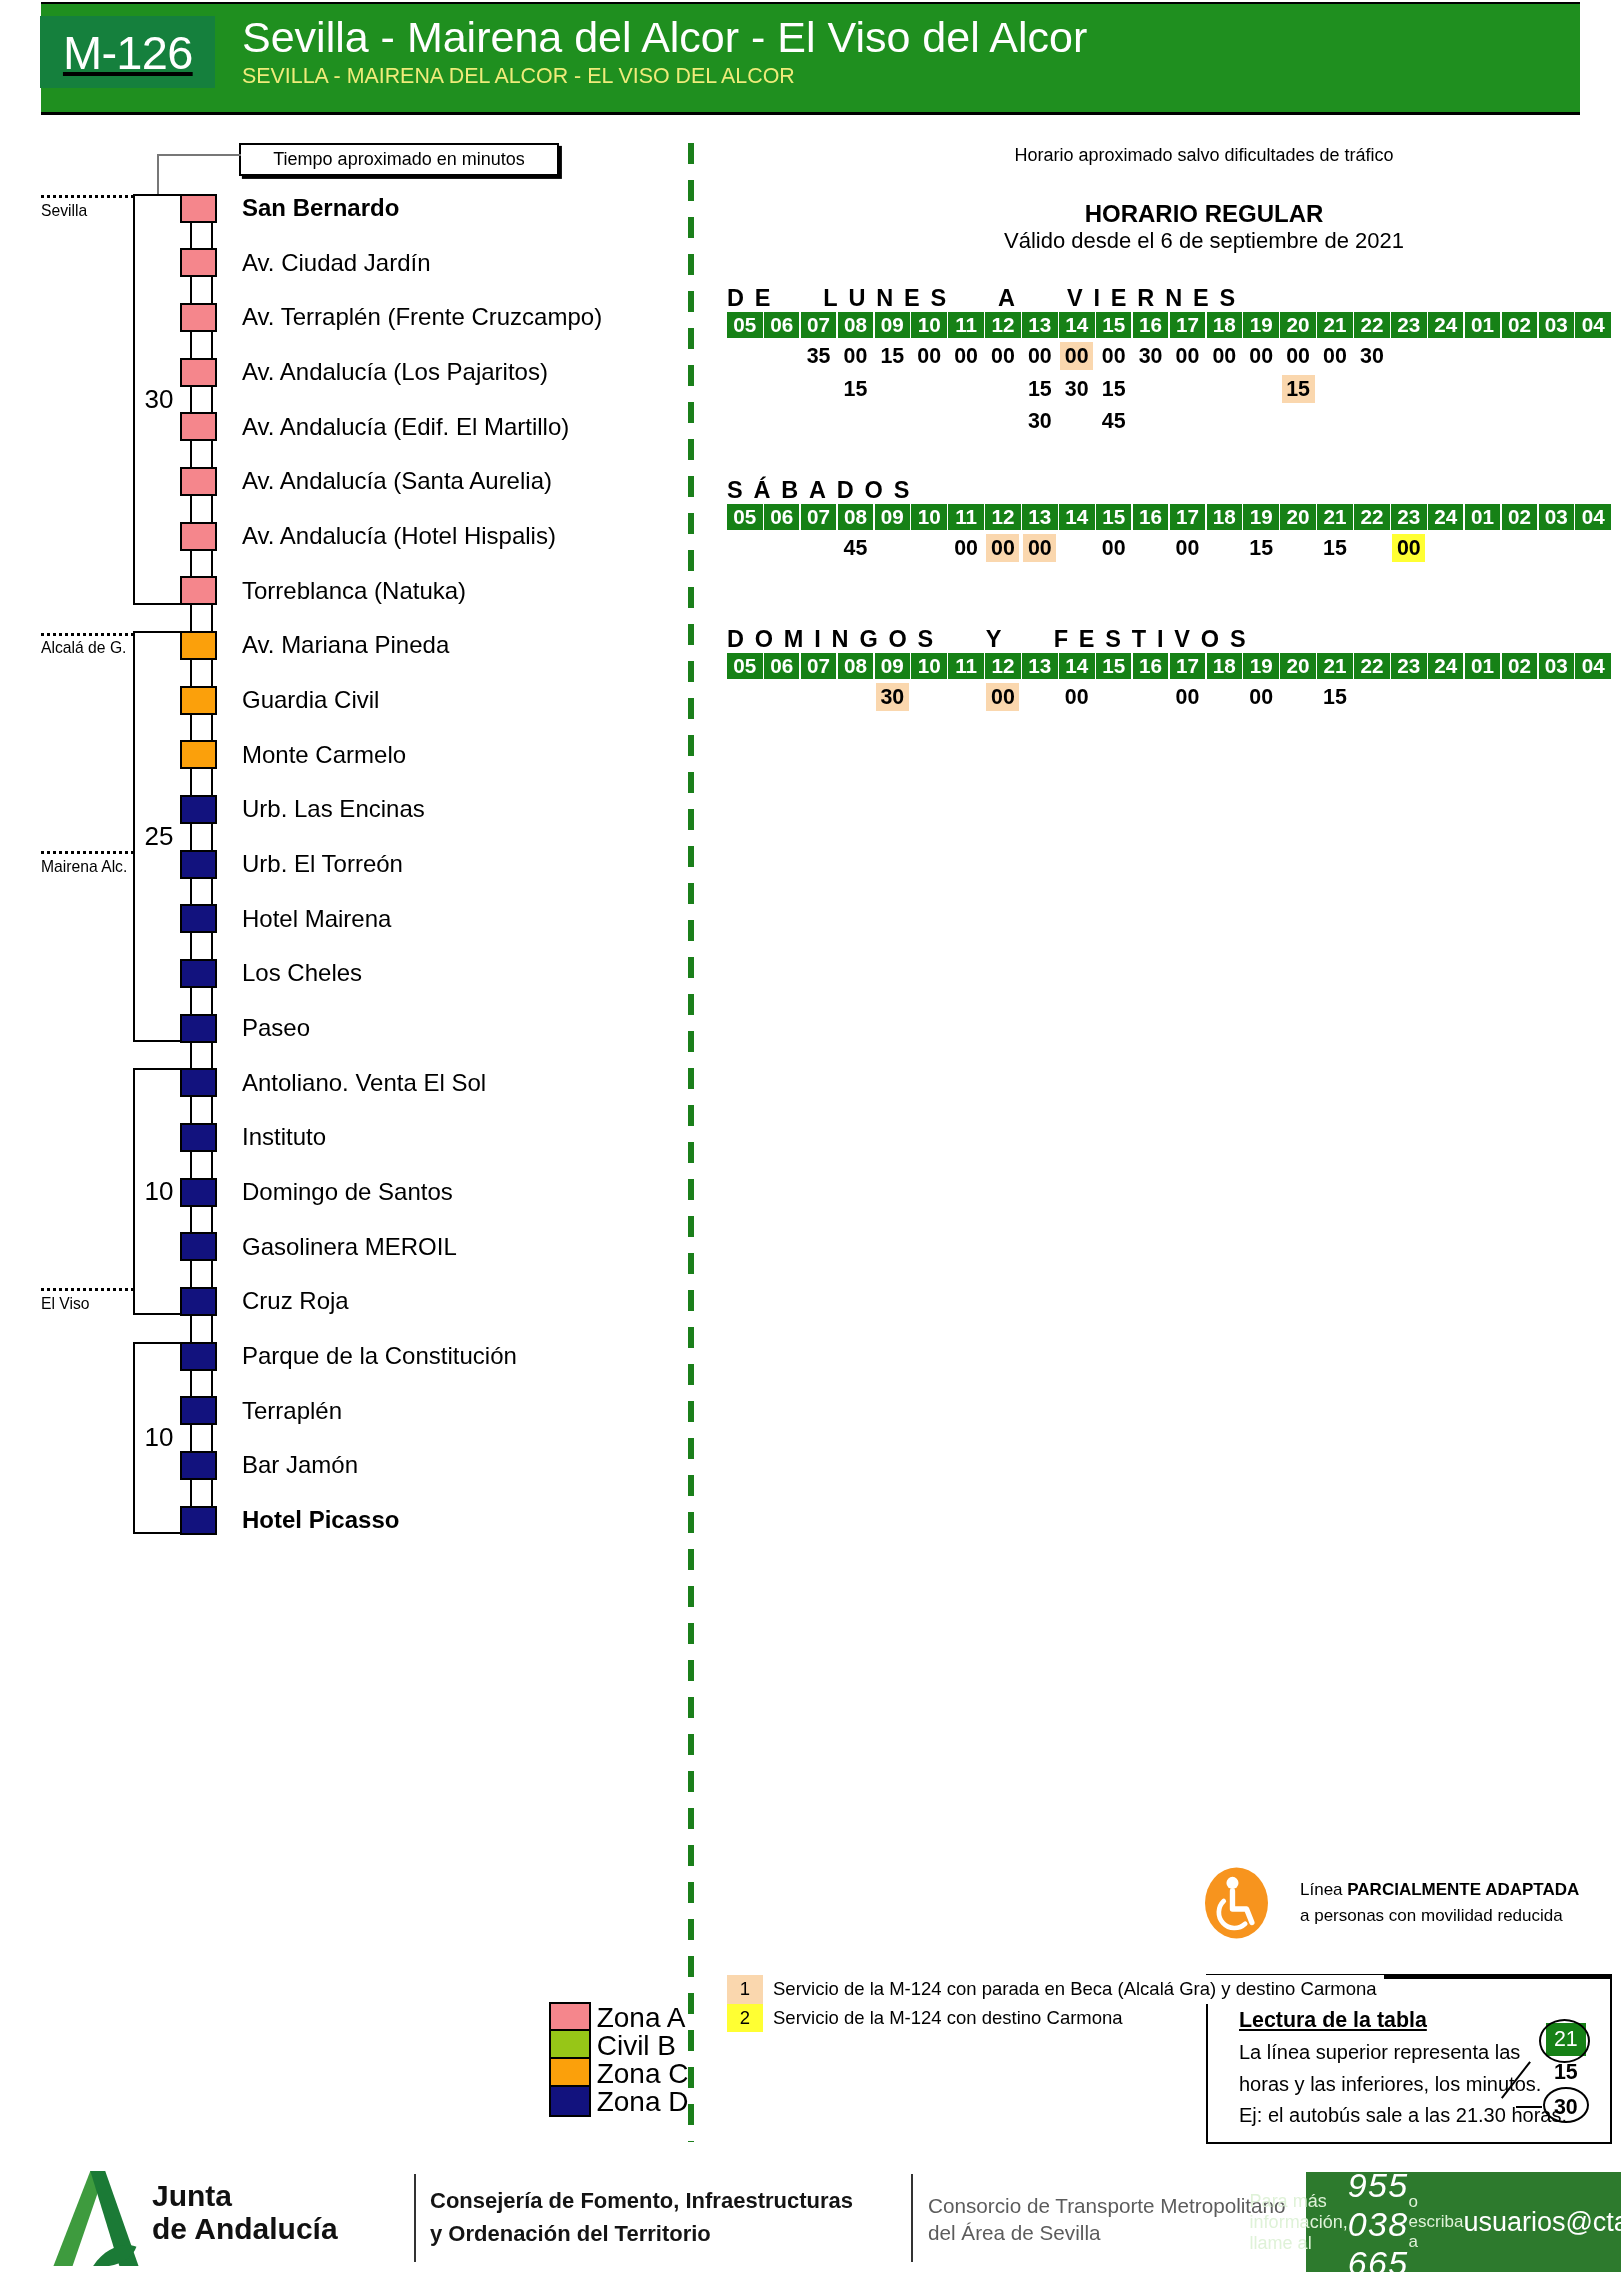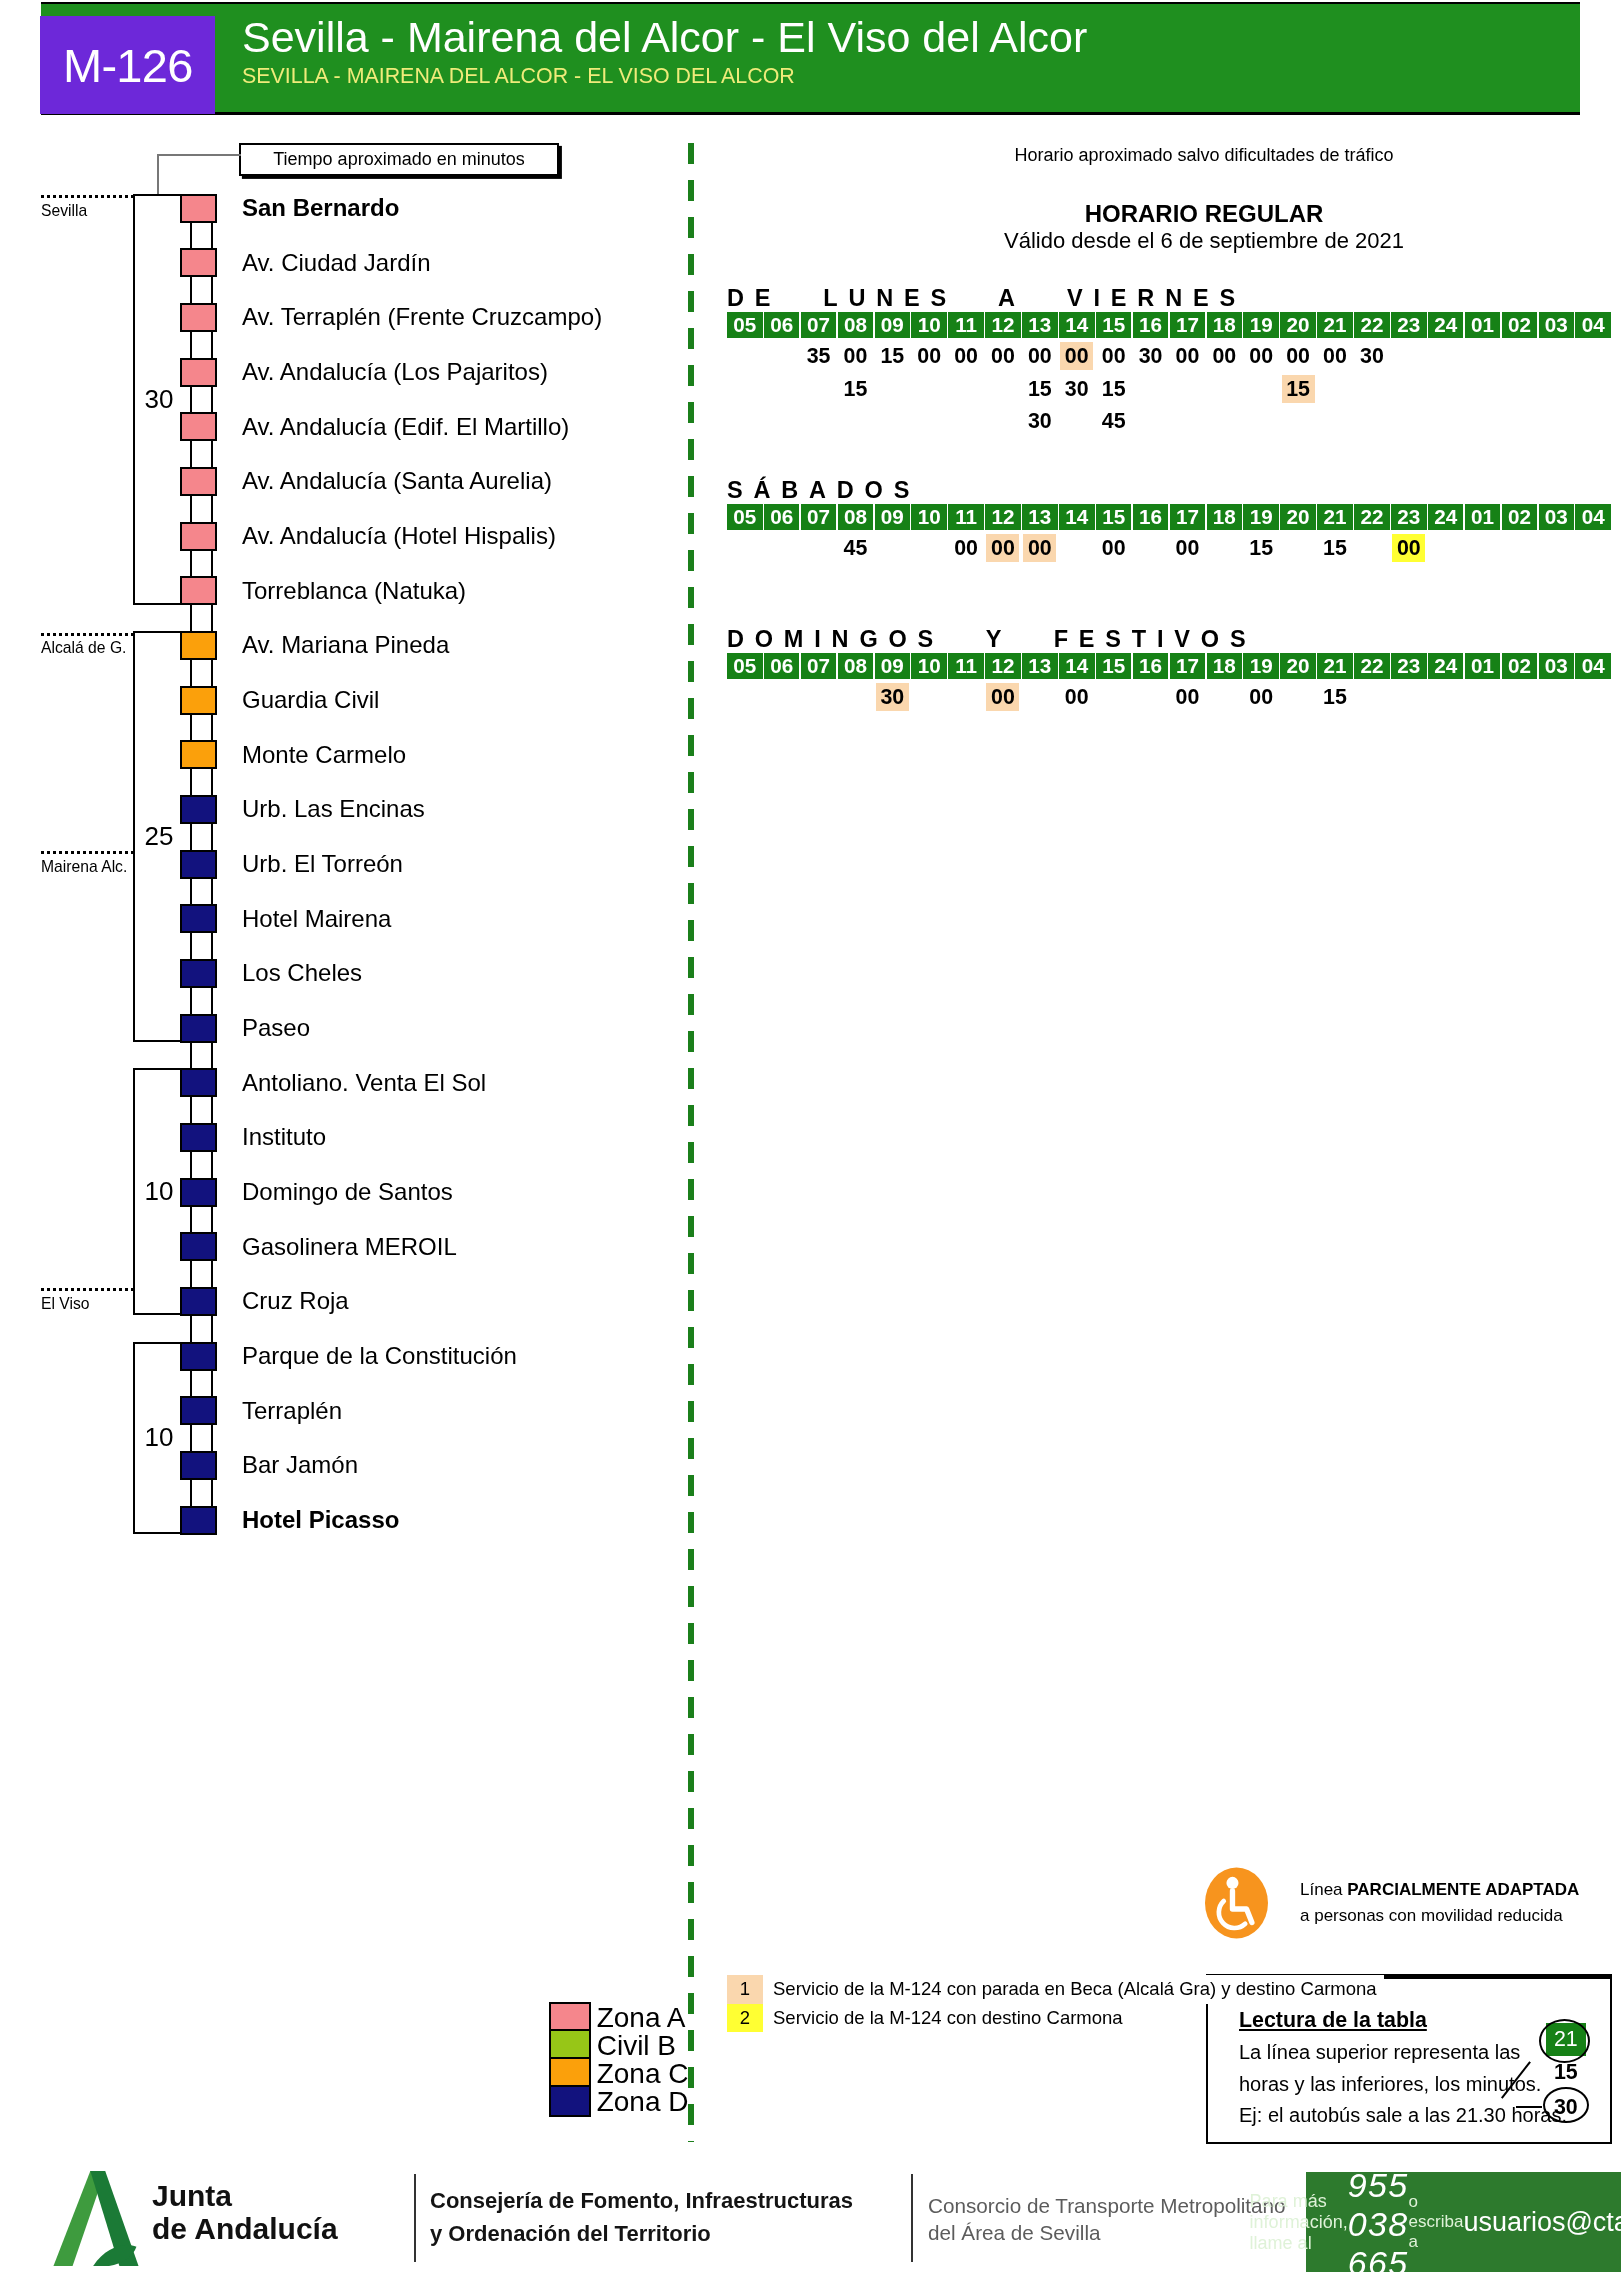--- a/index.html
+++ b/index.html
@@ -3,22 +3,22 @@
 <meta charset="utf-8">
 <style>
   html,body{margin:0;padding:0;background:#fff;}
   body{width:1622px;height:2273px;position:relative;overflow:hidden;
        font-family:"Liberation Sans", sans-serif;color:#000;}
   .abs{position:absolute;}
 
   
   .banner{left:41px;top:2.1px;width:1539px;height:108px;background:#1F8F1F;
           border-top:2.9px solid #000;border-bottom:3.6px solid #000;display:flex;}
-  .code-box{position:absolute;left:-0.7px;top:12px;width:175px;height:98px;background:#6d28d9;
-            display:flex;align-items:center;justify-content:center;}
+  .code-box{position:absolute;left:-0.7px;top:12px;width:175px;height:72px;background:#15803d;
+            display:flex;align-items:center;justify-content:center;text-decoration:underline;}
   .code-box span{color:#fff;font-size:47px;letter-spacing:-0.7px;}
   .banner-titles{margin-left:201px;padding-top:10px;}
   .banner-title{color:#fff;font-size:43px;line-height:47px;}
   .banner-subtitle{color:#EFEB7A;font-size:21.4px;line-height:24px;margin-top:2.9px;}
 
   
   .tiempo-box{left:239px;top:143px;width:316px;height:28.5px;border:2.1px solid #000;
               box-shadow:2.9px 2.9px 0 #000;background:#fff;text-align:center;
               font-size:18px;line-height:28.5px;}
   .conn-h{left:157px;top:154px;width:84px;height:2.1px;background:#777;}

